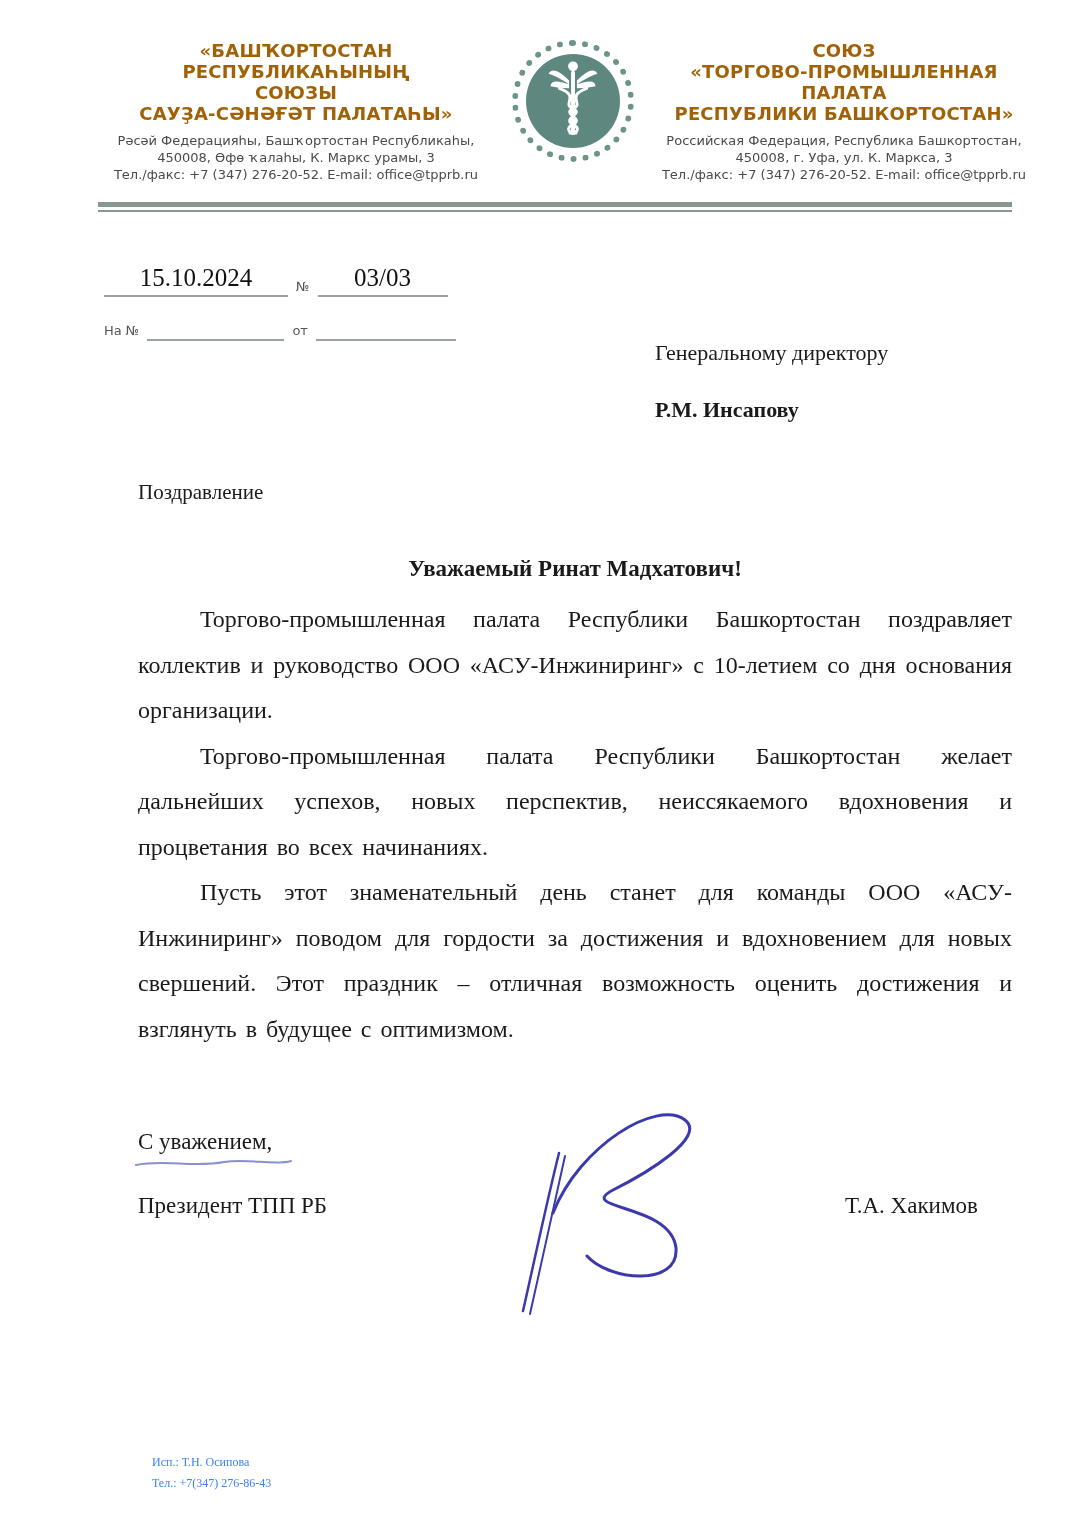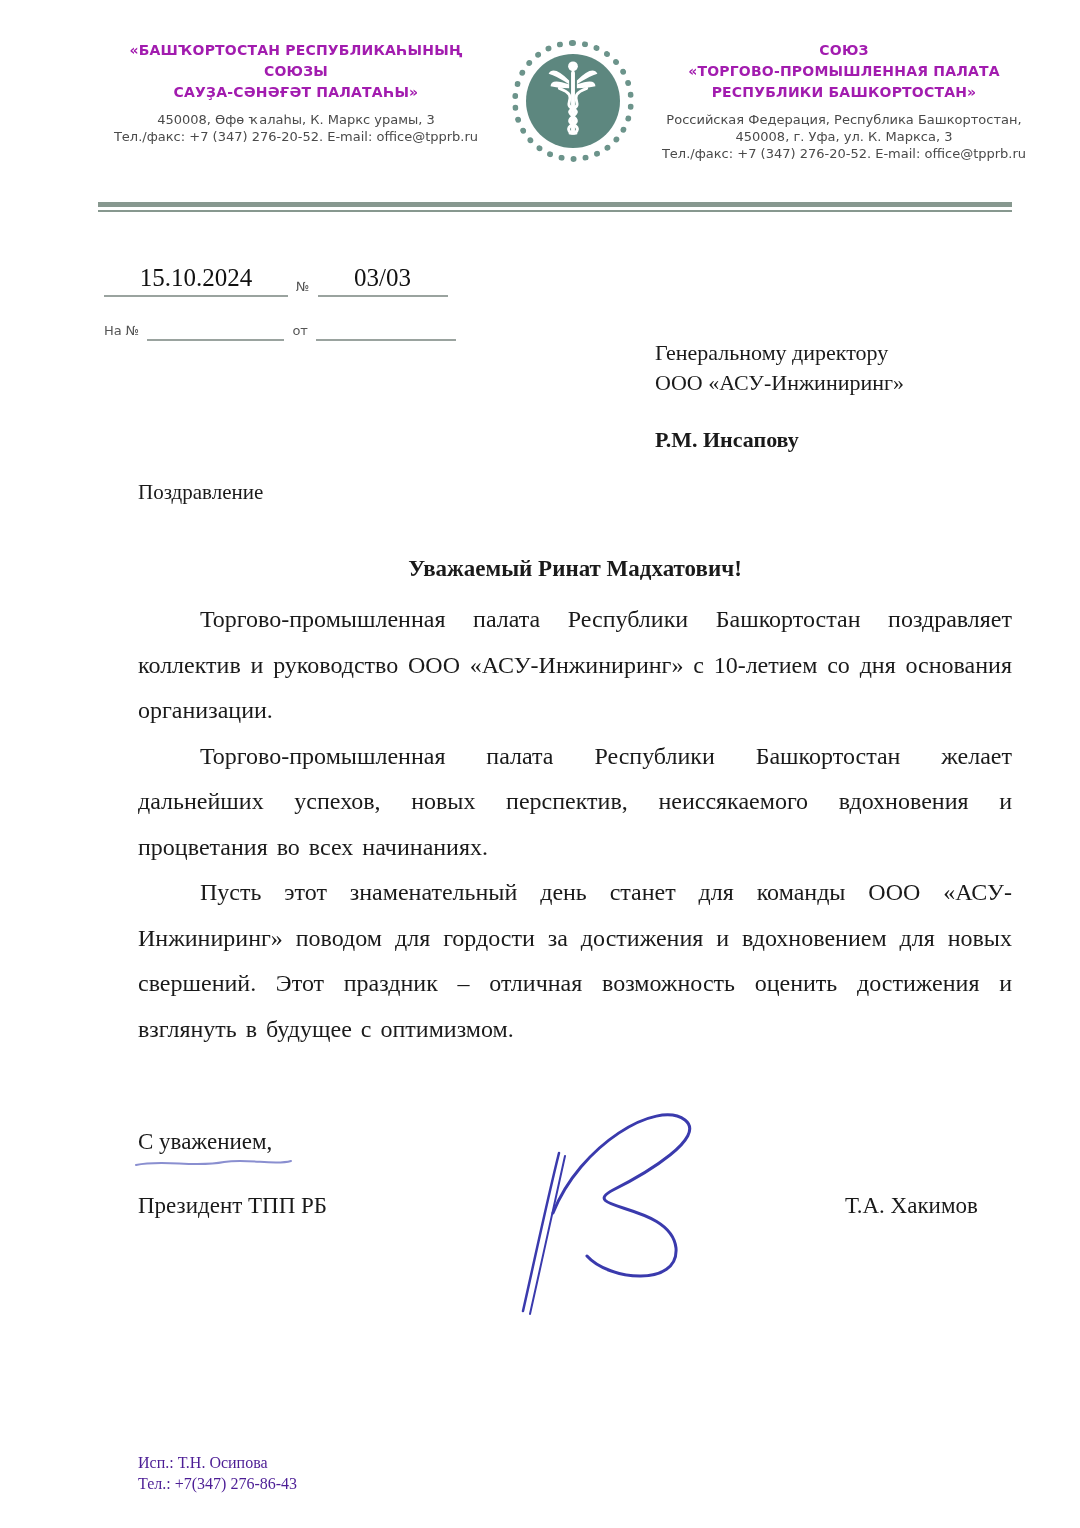--- a/index.html
+++ b/index.html
@@ -8,21 +8,21 @@
     background:#ffffff; overflow:hidden;
     font-family:"Liberation Serif", serif; color:#1a1a1a;
   }
   
   .lh-left, .lh-right {
     position:absolute; top:40px; text-align:center;
     font-family:"DejaVu Sans", sans-serif;
   }
   .lh-left  { left:92px;  width:408px; }
   .lh-right { left:650px; width:388px; }
-  .lh-title { font-weight:bold; font-size:14px; line-height:21px; color:#a21caf; letter-spacing:.2px; }
+  .lh-title { font-weight:bold; font-size:18px; line-height:21px; color:#a16207; letter-spacing:.2px; }
   .lh-addr  { margin-top:8px; font-size:13px; line-height:17px; color:#4a4a4a; }
 
   .emblem {
     position:absolute; left:512px; top:40px; width:122px; height:122px;
     border-radius:50%; background:#ffffff;
     border:6px dotted #6c948b; box-sizing:border-box;
     display:flex; align-items:center; justify-content:center;
   }
   .emblem-inner {
     width:94px; height:94px; border-radius:50%; background:#5d877f;
@@ -71,36 +71,37 @@
   .body-text p { margin:0; text-indent:62px; }
 
   .closing-regards  { position:absolute; left:138px; top:1129px; font-size:23px; }
   .regards-squiggle { position:absolute; left:134px; top:1156px; }
   .closing-position { position:absolute; left:138px; top:1193px; font-size:23px; }
   .closing-signer   { position:absolute; left:845px; top:1193px; font-size:23px; }
 
   .signature { position:absolute; left:505px; top:1093px; }
 
   .footer {
-    position:absolute; left:138px; top:1452px;
-    font-size:16px; line-height:21px; color:#4c1d95;
+    position:absolute; left:152px; top:1452px;
+    font-size:12px; line-height:21px; color:#3b82f6;
   }
 </style>
 </head>
 <body>
 
 <div class="page">
 
   <div class="lh-left">
     <div class="lh-title">
       <div>«БАШҠОРТОСТАН РЕСПУБЛИКАҺЫНЫҢ</div>
       <div>СОЮЗЫ</div>
       <div>САУҘА-СӘНӘҒӘТ ПАЛАТАҺЫ»</div>
     </div>
     <div class="lh-addr">
+      <div>Рәсәй Федерацияһы, Башҡортостан Республикаһы,</div>
       <div>450008, Өфө ҡалаһы, К. Маркс урамы, 3</div>
       <div>Тел./факс: +7 (347) 276-20-52. E-mail: office@tpprb.ru</div>
     </div>
   </div>
 
   <div class="emblem">
     <div class="emblem-inner">
       <span>
         <svg width="62" height="80" viewBox="0 0 60 82" fill="none">
 
@@ -147,21 +148,20 @@
     <div class="ref-row ref-row2">
       <span class="ref-label first">На №</span>
       <span class="ref-line a"></span>
       <span class="ref-label">от</span>
       <span class="ref-line b"></span>
     </div>
   </div>
 
   <div class="recipient">
     <div>Генеральному директору</div>
-    <div>ООО «АСУ-Инжиниринг»</div>
     <div class="recipient-name">Р.М. Инсапову</div>
   </div>
 
   <div class="subject">
     <div>Поздравление</div>
   </div>
 
   <div class="salutation">Уважаемый Ринат Мадхатович!</div>
 
   <div class="body-text">

